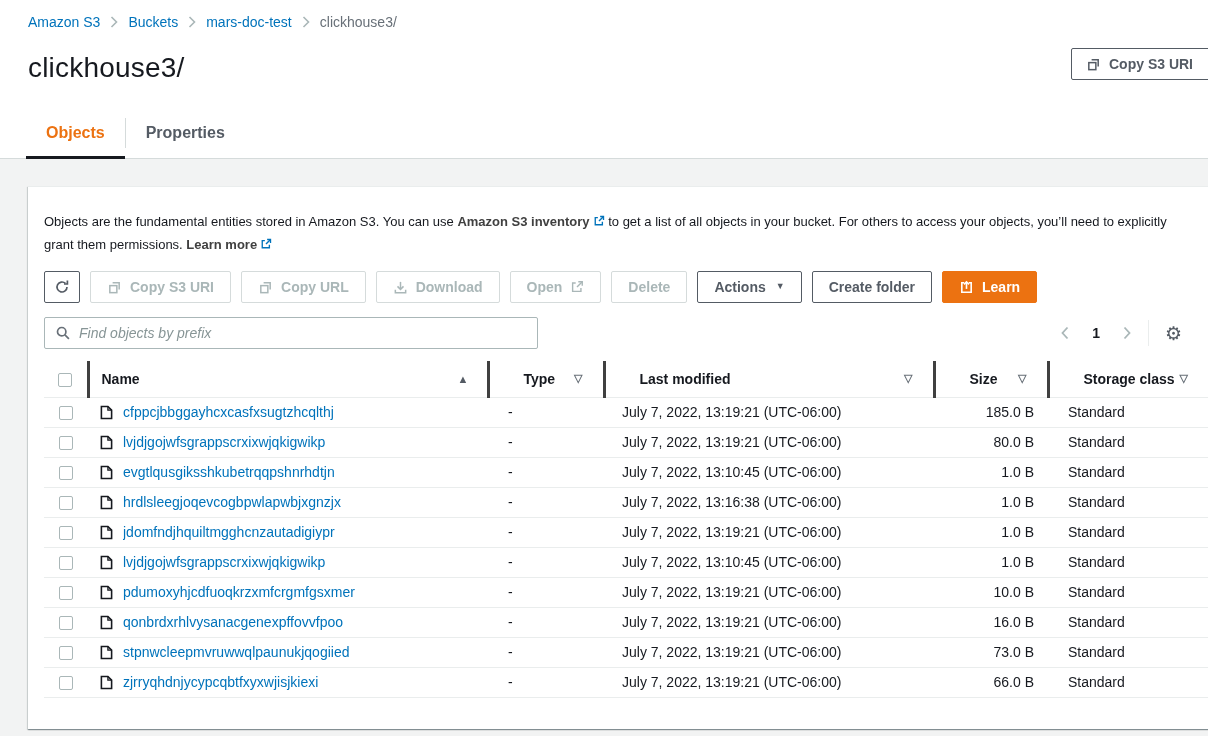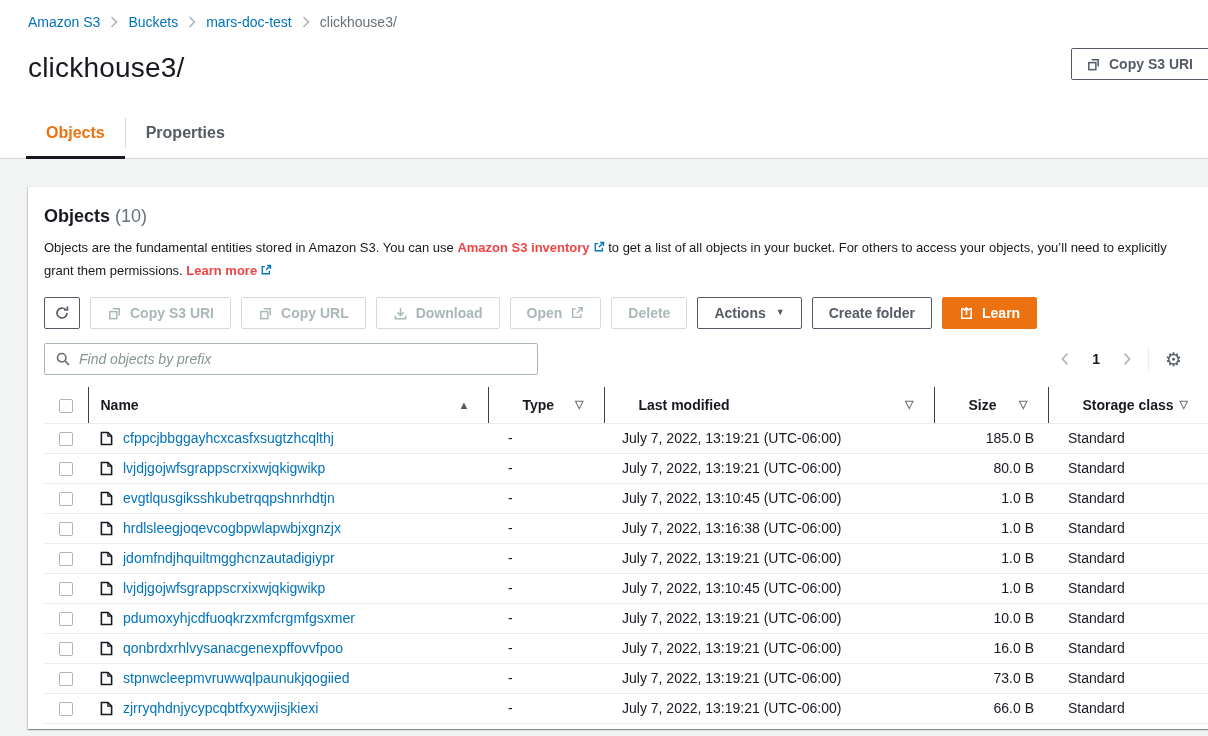--- a/index.html
+++ b/index.html
@@ -42,21 +42,21 @@
     box-shadow:0 1px 1px 0 rgba(0,28,36,0.3), 1px 1px 1px 0 rgba(0,28,36,0.12), -1px 1px 1px 0 rgba(0,28,36,0.12);
     border-top:1px solid #eaeded;
   }
   .card-inner { padding:16px 16px 0 16px; }
 
   .panel-title { font-size:18px; line-height:26px; }
   .panel-title .t { font-weight:bold; color:#16191f; }
   .panel-title .count { color:#687078; font-weight:normal; }
 
   .panel-desc { margin-top:8px; font-size:13px; line-height:22px; color:#16191f; max-width:1140px; }
-  .panel-desc a { color:#ef4444; font-weight:bold; }
+  .panel-desc a { color:#404040; font-weight:bold; }
   .ext-icon { display:inline-block; vertical-align:-1px; margin-left:3px; }
 
   
   .toolbar { margin-top:14px; display:flex; align-items:center; gap:10px; }
   .btn {
     height:32px; border-radius:2px; background:#fff; border:1px solid #545b64;
     display:inline-flex; align-items:center; gap:8px; padding:0 16px;
     font-size:14px; font-weight:bold; color:#545b64; cursor:pointer; font-family:inherit;
   }
   .btn.icon-only { padding:0 9px; }
@@ -82,21 +82,21 @@
   .page-chevron { background:none; border:none; cursor:pointer; display:flex; align-items:center; padding:2px; }
   .page-num { font-size:14px; font-weight:bold; color:#16191f; padding:0 6px; }
   .v-divider { width:1px; height:26px; background:#eaeded; }
   .gear-btn { background:none; border:none; cursor:pointer; font-size:19px; color:#545b64; line-height:1; padding:0 2px; }
 
   
   table { border-collapse:collapse; table-layout:fixed; width:1164px; margin-top:12px; font-size:14px; }
   col.c-check { width:44px; } col.c-name { width:400px; } col.c-type { width:116px; }
   col.c-lm { width:330px; } col.c-size { width:114px; } col.c-sc { width:160px; }
   thead th { height:36px; font-weight:bold; color:#16191f; text-align:left; border-bottom:1px solid #eaeded; }
-  thead th + th { border-left:1px solid #404040;margin-left:32px; }
+  thead th + th { border-left:3px solid #404040;margin-left:32px; }
   .th-flex { display:flex; align-items:center; justify-content:space-between; }
   .th-name { padding-left:12px; padding-right:18px; }
   .th-pad { padding-left:34px; padding-right:20px; }
   .sort-icon { font-size:11px; color:#545b64; }
   .sort-icon.inactive { color:#687078; }
   tbody td { height:30px; border-bottom:1px solid #eaeded; color:#16191f; }
   .cell-check, .th-check { padding-left:0; text-align:center; }
   .checkbox {
     display:inline-block; width:14px; height:14px; border:1px solid #aab7b8;
     border-radius:2px; background:#fff; vertical-align:middle; cursor:pointer;
@@ -153,24 +153,20 @@
 <div class="tabs">
   <div class="tab active">Objects</div>
   <div class="tab-divider"></div>
   <div class="tab">Properties</div>
 </div>
 
 <div class="content">
   <div class="card">
     <div class="card-inner">
 
-      <div class="panel-title">
-        <span class="t">Objects</span>
-        <span class="count">(10)</span>
-      </div>
 
       <div class="panel-desc"><span>Objects are the fundamental entities stored in Amazon S3. You can use </span><a><span>Amazon S3 inventory</span><span class="ext-icon"><svg width="12" height="12" viewBox="0 0 16 16" fill="none" stroke="#0073bb" stroke-width="1.8">
                 <path d="M6.5 3.5H3v9.5h9.5V9"></path>
                 <path d="M9.5 2h4.5v4.5"></path>
                 <path d="M14 2L8 8"></path>
               </svg></span></a><span> to get a list of all objects in your bucket. For others to access your objects, you’ll need to explicitly grant them permissions. </span><a><span>Learn more</span><span class="ext-icon"><svg width="12" height="12" viewBox="0 0 16 16" fill="none" stroke="#0073bb" stroke-width="1.8">
                 <path d="M6.5 3.5H3v9.5h9.5V9"></path>
                 <path d="M9.5 2h4.5v4.5"></path>
                 <path d="M14 2L8 8"></path>
               </svg></span></a></div>

